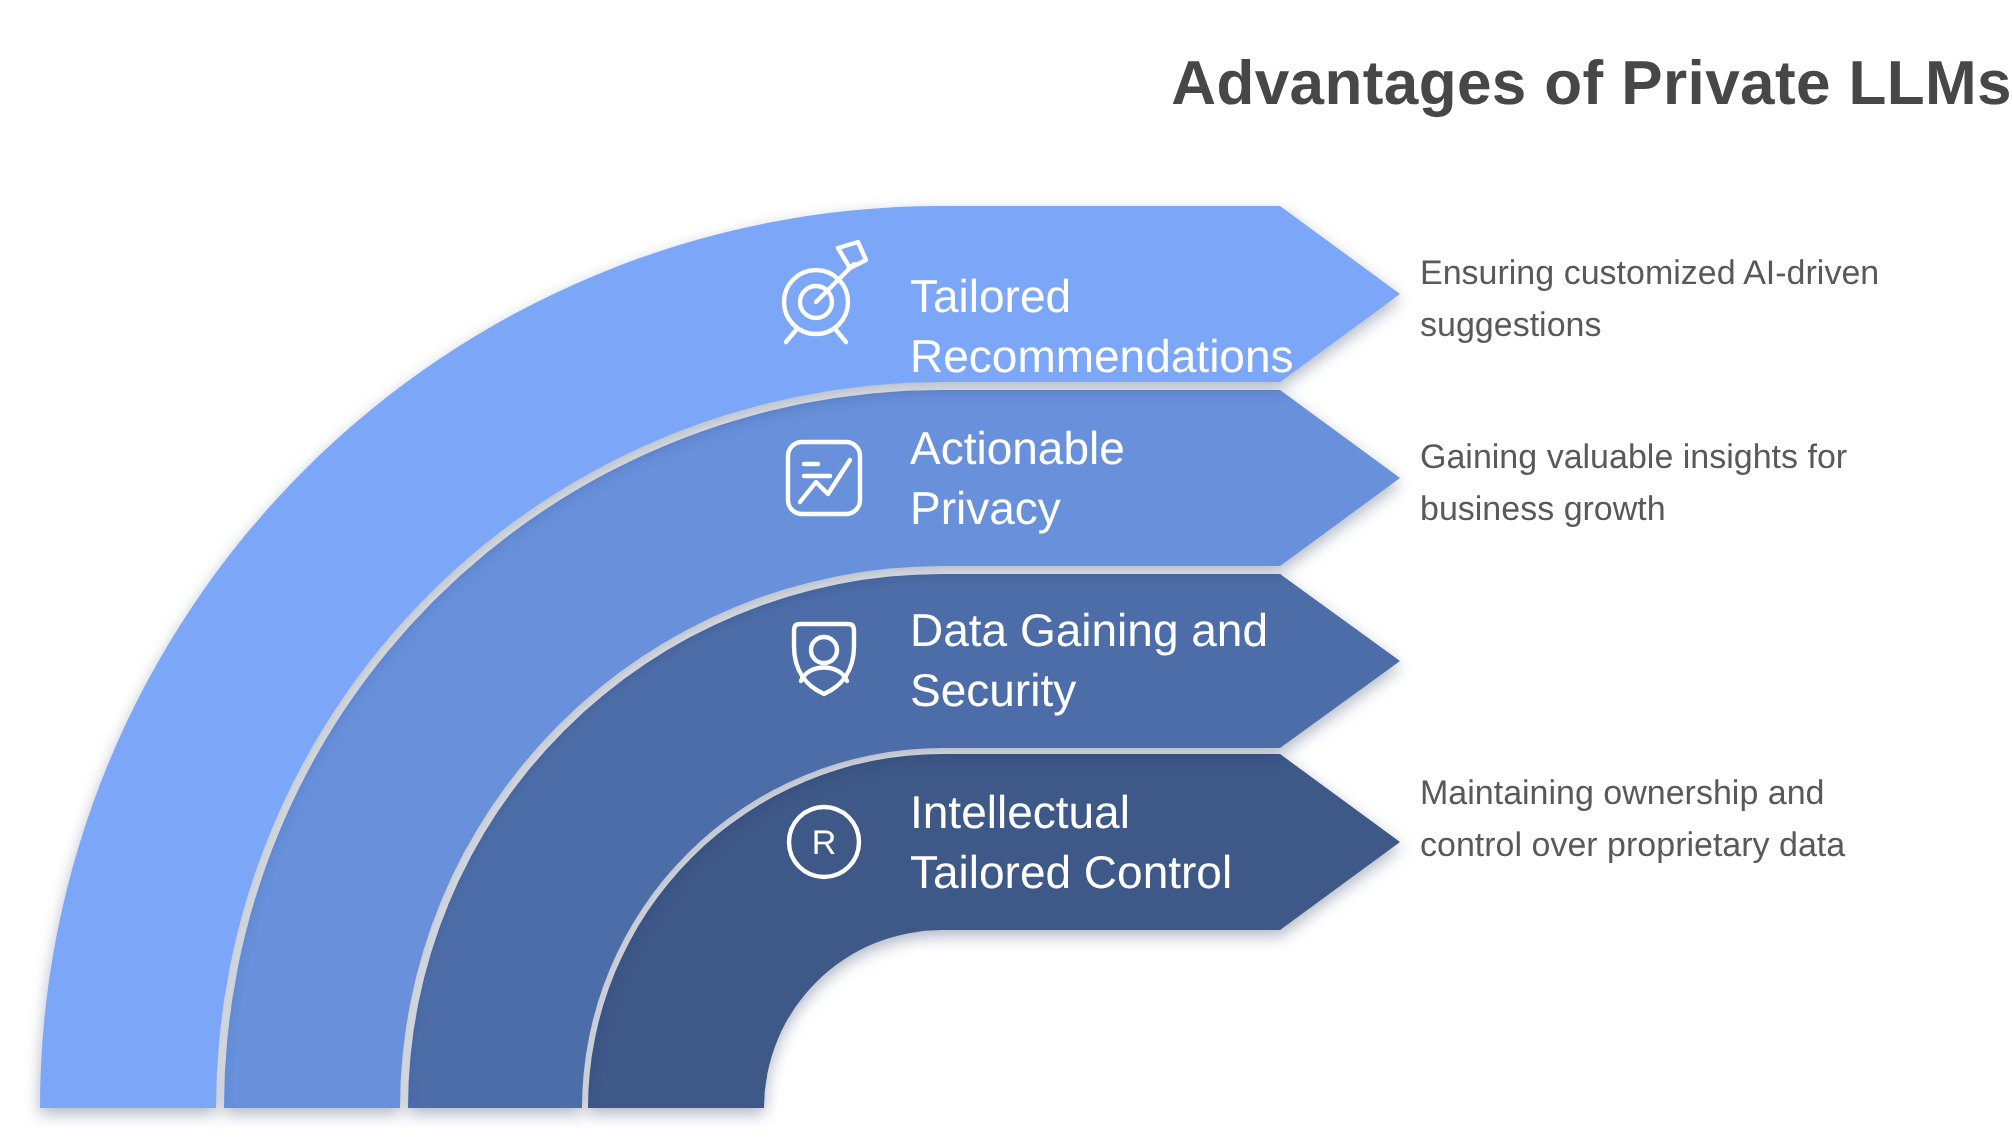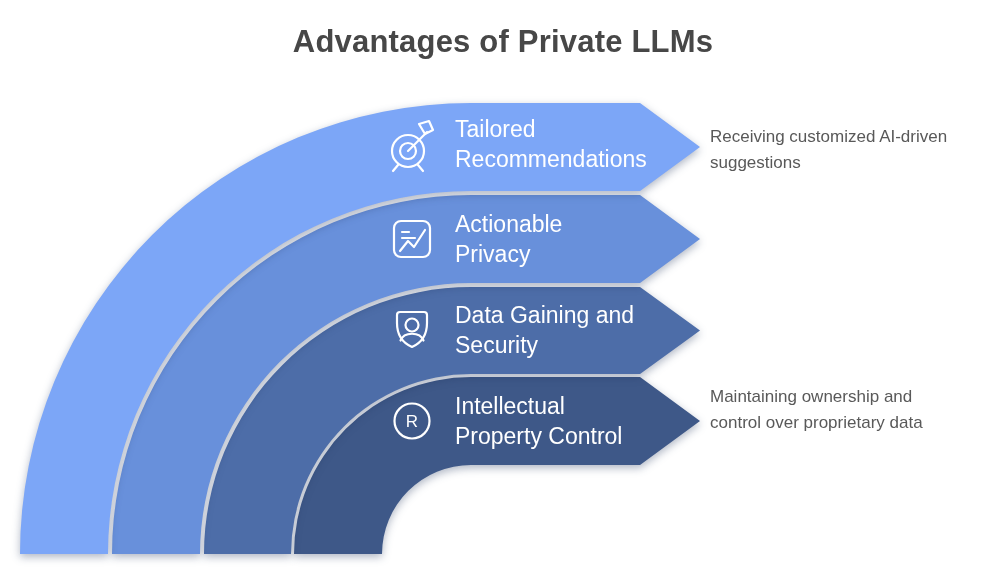--- a/index.html
+++ b/index.html
@@ -9,21 +9,21 @@
     --description-text:#595959;
     --icon-stroke:#FFFFFF;
   }
   *{margin:0;padding:0;box-sizing:border-box;}
   body{background:#fff;font-family:"Liberation Sans",sans-serif;}
   .stage{
     position:relative;width:1006px;height:571px;background:var(--background);
     overflow:hidden;
   }
   .title{
-    position:absolute;top:24px;left:0;width:100%;text-align:center;
+    position:absolute;top:24px;left:0;width:100%;text-align:right;
     font-size:31px;font-weight:700;color:var(--title-text);letter-spacing:.2px;
   }
   .ribbons{position:absolute;left:0;top:0;width:1006px;height:571px;}
   .ribbon{filter:drop-shadow(0 3px 4px rgba(25,45,85,0.35));}
   .icon{
     position:absolute;width:56px;height:56px;left:384px;
   }
   .icon svg{width:56px;height:56px;display:block;}
   .ic{stroke:var(--icon-stroke);stroke-width:2.2;fill:none;stroke-linecap:round;stroke-linejoin:round;}
   .band-label{
@@ -59,50 +59,52 @@
   <span class="icon" style="top:119px">
     <svg viewBox="0 0 56 56">
       <circle class="ic" cx="24" cy="32" r="16"></circle>
       <circle class="ic" cx="24" cy="32" r="8"></circle>
       <path class="ic" d="M14,46 L9,52"></path>
       <path class="ic" d="M34,46 L39,52"></path>
       <path class="ic" d="M24,32 L43,13"></path>
       <path class="ic" d="M41,15 L35,5 L45,2 L49,11 Z"></path>
     </svg>
   </span>
-  <div class="band-label" style="top:114px">Tailored
+  <div class="band-label" style="top:133px">Tailored
 Recommendations</div>
-  <div class="desc" style="top:124px">Receiving customized AI-driven
+  <div class="desc" style="top:124px">Ensuring customized AI-driven
 suggestions</div>
 
   <span class="icon" style="top:211px">
     <svg viewBox="0 0 56 56">
       <rect class="ic" x="10" y="10" width="36" height="36" rx="7"></rect>
       <path class="ic" d="M18,21 H25"></path>
       <path class="ic" d="M18,27 H31"></path>
       <path class="ic" d="M16,40 L24,30 L30,36 L41,19"></path>
     </svg>
   </span>
   <div class="band-label" style="top:209px">Actionable
 Privacy</div>
+  <div class="desc" style="top:216px">Gaining valuable insights for
+business growth</div>
 
   <span class="icon" style="top:302px">
     <svg viewBox="0 0 56 56">
       <path class="ic" d="M16,10 H40 C42,10 43,11 43,13 V21 C43,33 37,41 28,45 C19,41 13,33 13,21 V13 C13,11 14,10 16,10 Z"></path>
       <circle class="ic" cx="28" cy="23" r="6.5"></circle>
       <path class="ic" d="M16.5,38.5 C20,29.5 36,29.5 39.5,38.5"></path>
     </svg>
   </span>
   <div class="band-label" style="top:300px">Data Gaining and
 Security</div>
 
   <span class="icon" style="top:393px">
     <svg viewBox="0 0 56 56">
       <circle class="ic" cx="28" cy="28" r="17.5"></circle>
       <text class="r-letter" x="28" y="34">R</text>
     </svg>
   </span>
   <div class="band-label" style="top:391px">Intellectual
-Property Control</div>
+Tailored Control</div>
   <div class="desc" style="top:384px">Maintaining ownership and
 control over proprietary data</div>
 
 </div>
 
 </body></html>

